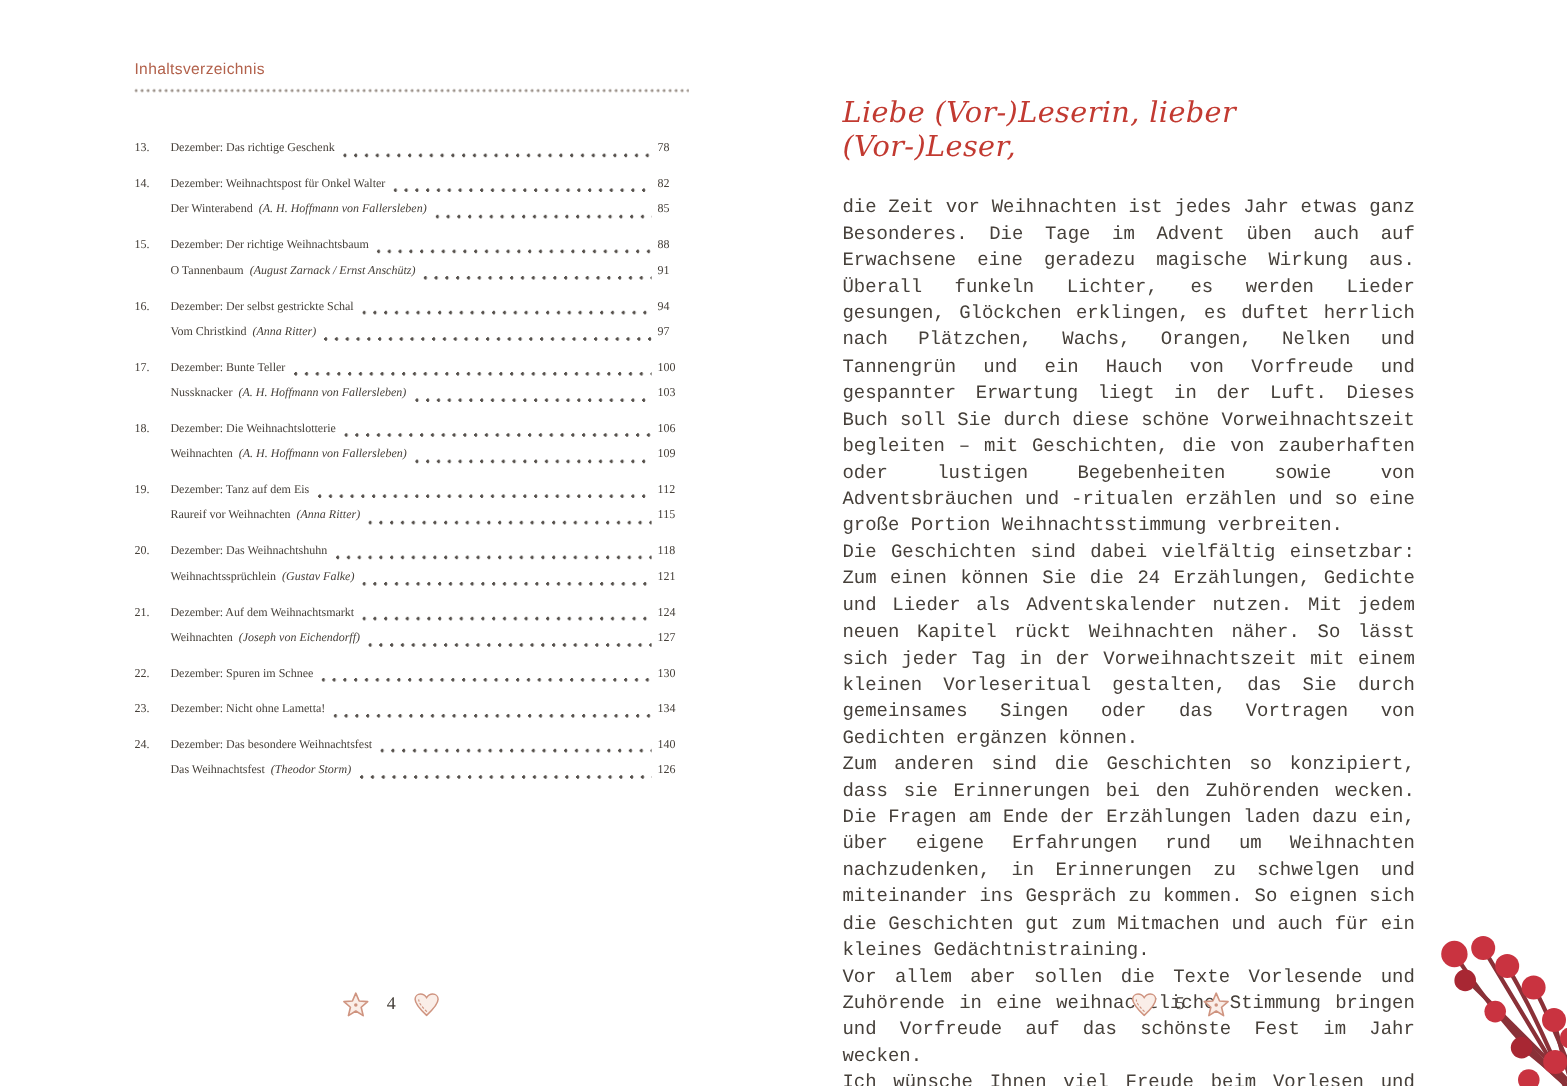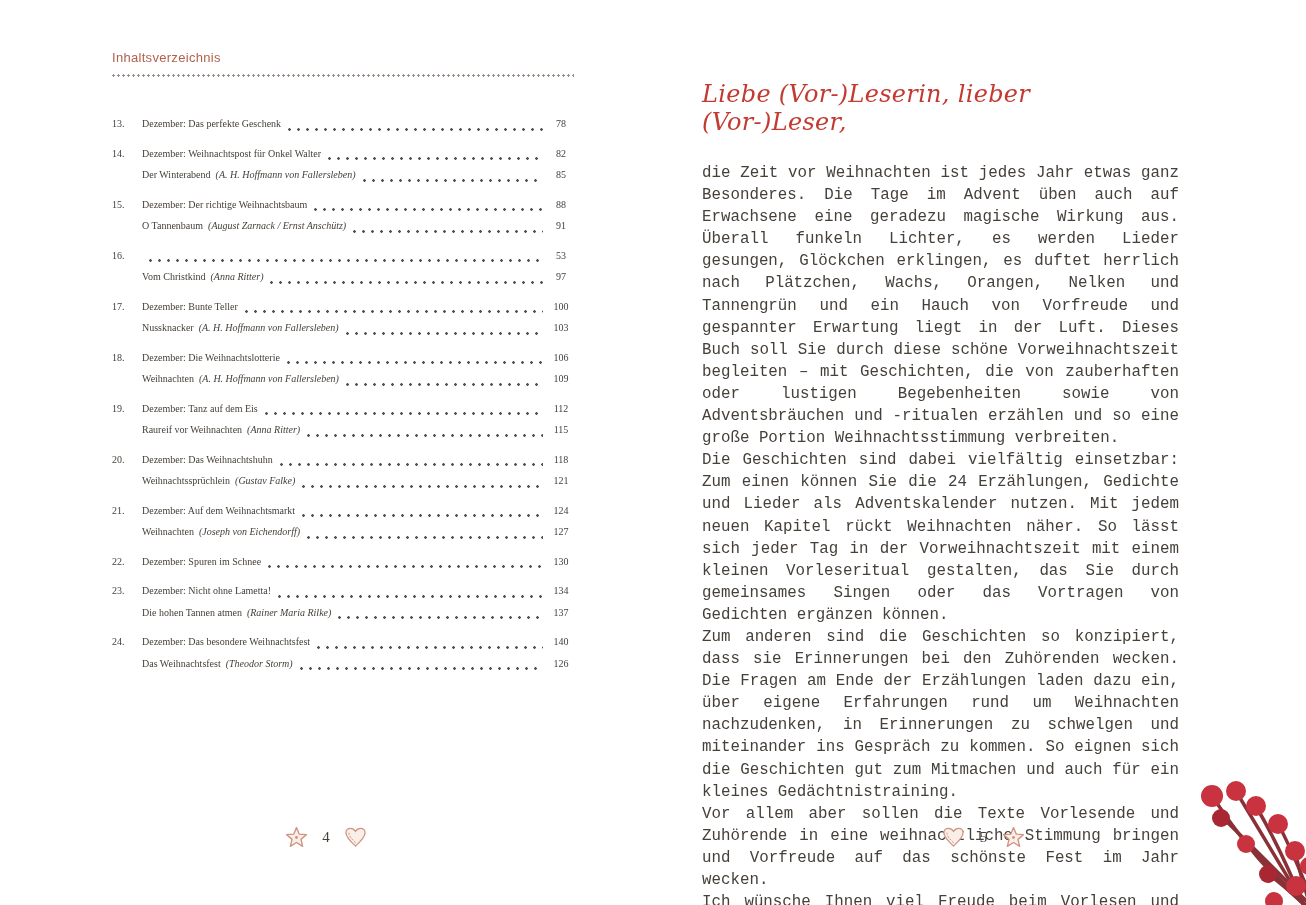--- a/index.html
+++ b/index.html
@@ -29,21 +29,21 @@
   .toc-entry { margin-bottom:8px; }
   .toc-line { display:flex; align-items:baseline; font-size:10px; line-height:21.5px; }
   .toc-num { width:30px; flex:none; }
   .toc-text { white-space:nowrap; }
   .toc-author { white-space:nowrap; font-style:italic; margin-left:5px; }
   .leader {
     flex:1; align-self:flex-end; height:3px; margin:0 5px 4px 7px;
     background-image:radial-gradient(circle at 1.5px 1.5px, #55504b 1.2px, transparent 1.5px);
     background-size:9px 3px; background-repeat:repeat-x;
   }
-  .toc-pg { flex:none; min-width:26px; text-align:center; }
+  .toc-pg { flex:none; min-width:26px; text-align:left; }
 
   
   .foreword-page { position:absolute; left:702px; top:80px; width:477px; }
   .script-title {
     font-family:"DejaVu Serif", serif;
     font-style:italic; font-weight:400;
     font-size:24px; letter-spacing:0.3px;
     color:var(--script-red, #c23a31);
     margin-bottom:26px;
   }
@@ -66,21 +66,21 @@
 
 <div class="spread">
 
   <section class="toc-page">
     <div class="toc-header">Inhaltsverzeichnis</div>
     <div class="dotted-rule"></div>
     <div class="toc-list" id="toc-list">
         <div class="toc-entry">
           <div class="toc-line">
             <span class="toc-num">13.</span>
-            <span class="toc-text">Dezember: Das perfekte Geschenk</span>
+            <span class="toc-text">Dezember: Das richtige Geschenk</span>
             <span class="leader"></span>
             <span class="toc-pg">78</span>
           </div>
         </div>
         <div class="toc-entry">
           <div class="toc-line">
             <span class="toc-num">14.</span>
             <span class="toc-text">Dezember: Weihnachtspost für Onkel Walter</span>
             <span class="leader"></span>
             <span class="toc-pg">82</span>
@@ -104,22 +104,23 @@
             <span class="toc-num"></span>
             <span class="toc-text">O Tannenbaum</span>
             <span class="toc-author">(August Zarnack / Ernst Anschütz)</span>
             <span class="leader"></span>
             <span class="toc-pg">91</span>
           </div>
         </div>
         <div class="toc-entry">
           <div class="toc-line">
             <span class="toc-num">16.</span>
-            <span class="leader"></span>
-            <span class="toc-pg">53</span>
+            <span class="toc-text">Dezember: Der selbst gestrickte Schal</span>
+            <span class="leader"></span>
+            <span class="toc-pg">94</span>
           </div>
           <div class="toc-line">
             <span class="toc-num"></span>
             <span class="toc-text">Vom Christkind</span>
             <span class="toc-author">(Anna Ritter)</span>
             <span class="leader"></span>
             <span class="toc-pg">97</span>
           </div>
         </div>
         <div class="toc-entry">
@@ -204,27 +205,20 @@
             <span class="leader"></span>
             <span class="toc-pg">130</span>
           </div>
         </div>
         <div class="toc-entry">
           <div class="toc-line">
             <span class="toc-num">23.</span>
             <span class="toc-text">Dezember: Nicht ohne Lametta!</span>
             <span class="leader"></span>
             <span class="toc-pg">134</span>
-          </div>
-          <div class="toc-line">
-            <span class="toc-num"></span>
-            <span class="toc-text">Die hohen Tannen atmen</span>
-            <span class="toc-author">(Rainer Maria Rilke)</span>
-            <span class="leader"></span>
-            <span class="toc-pg">137</span>
           </div>
         </div>
         <div class="toc-entry">
           <div class="toc-line">
             <span class="toc-num">24.</span>
             <span class="toc-text">Dezember: Das besondere Weihnachtsfest</span>
             <span class="leader"></span>
             <span class="toc-pg">140</span>
           </div>
           <div class="toc-line">

